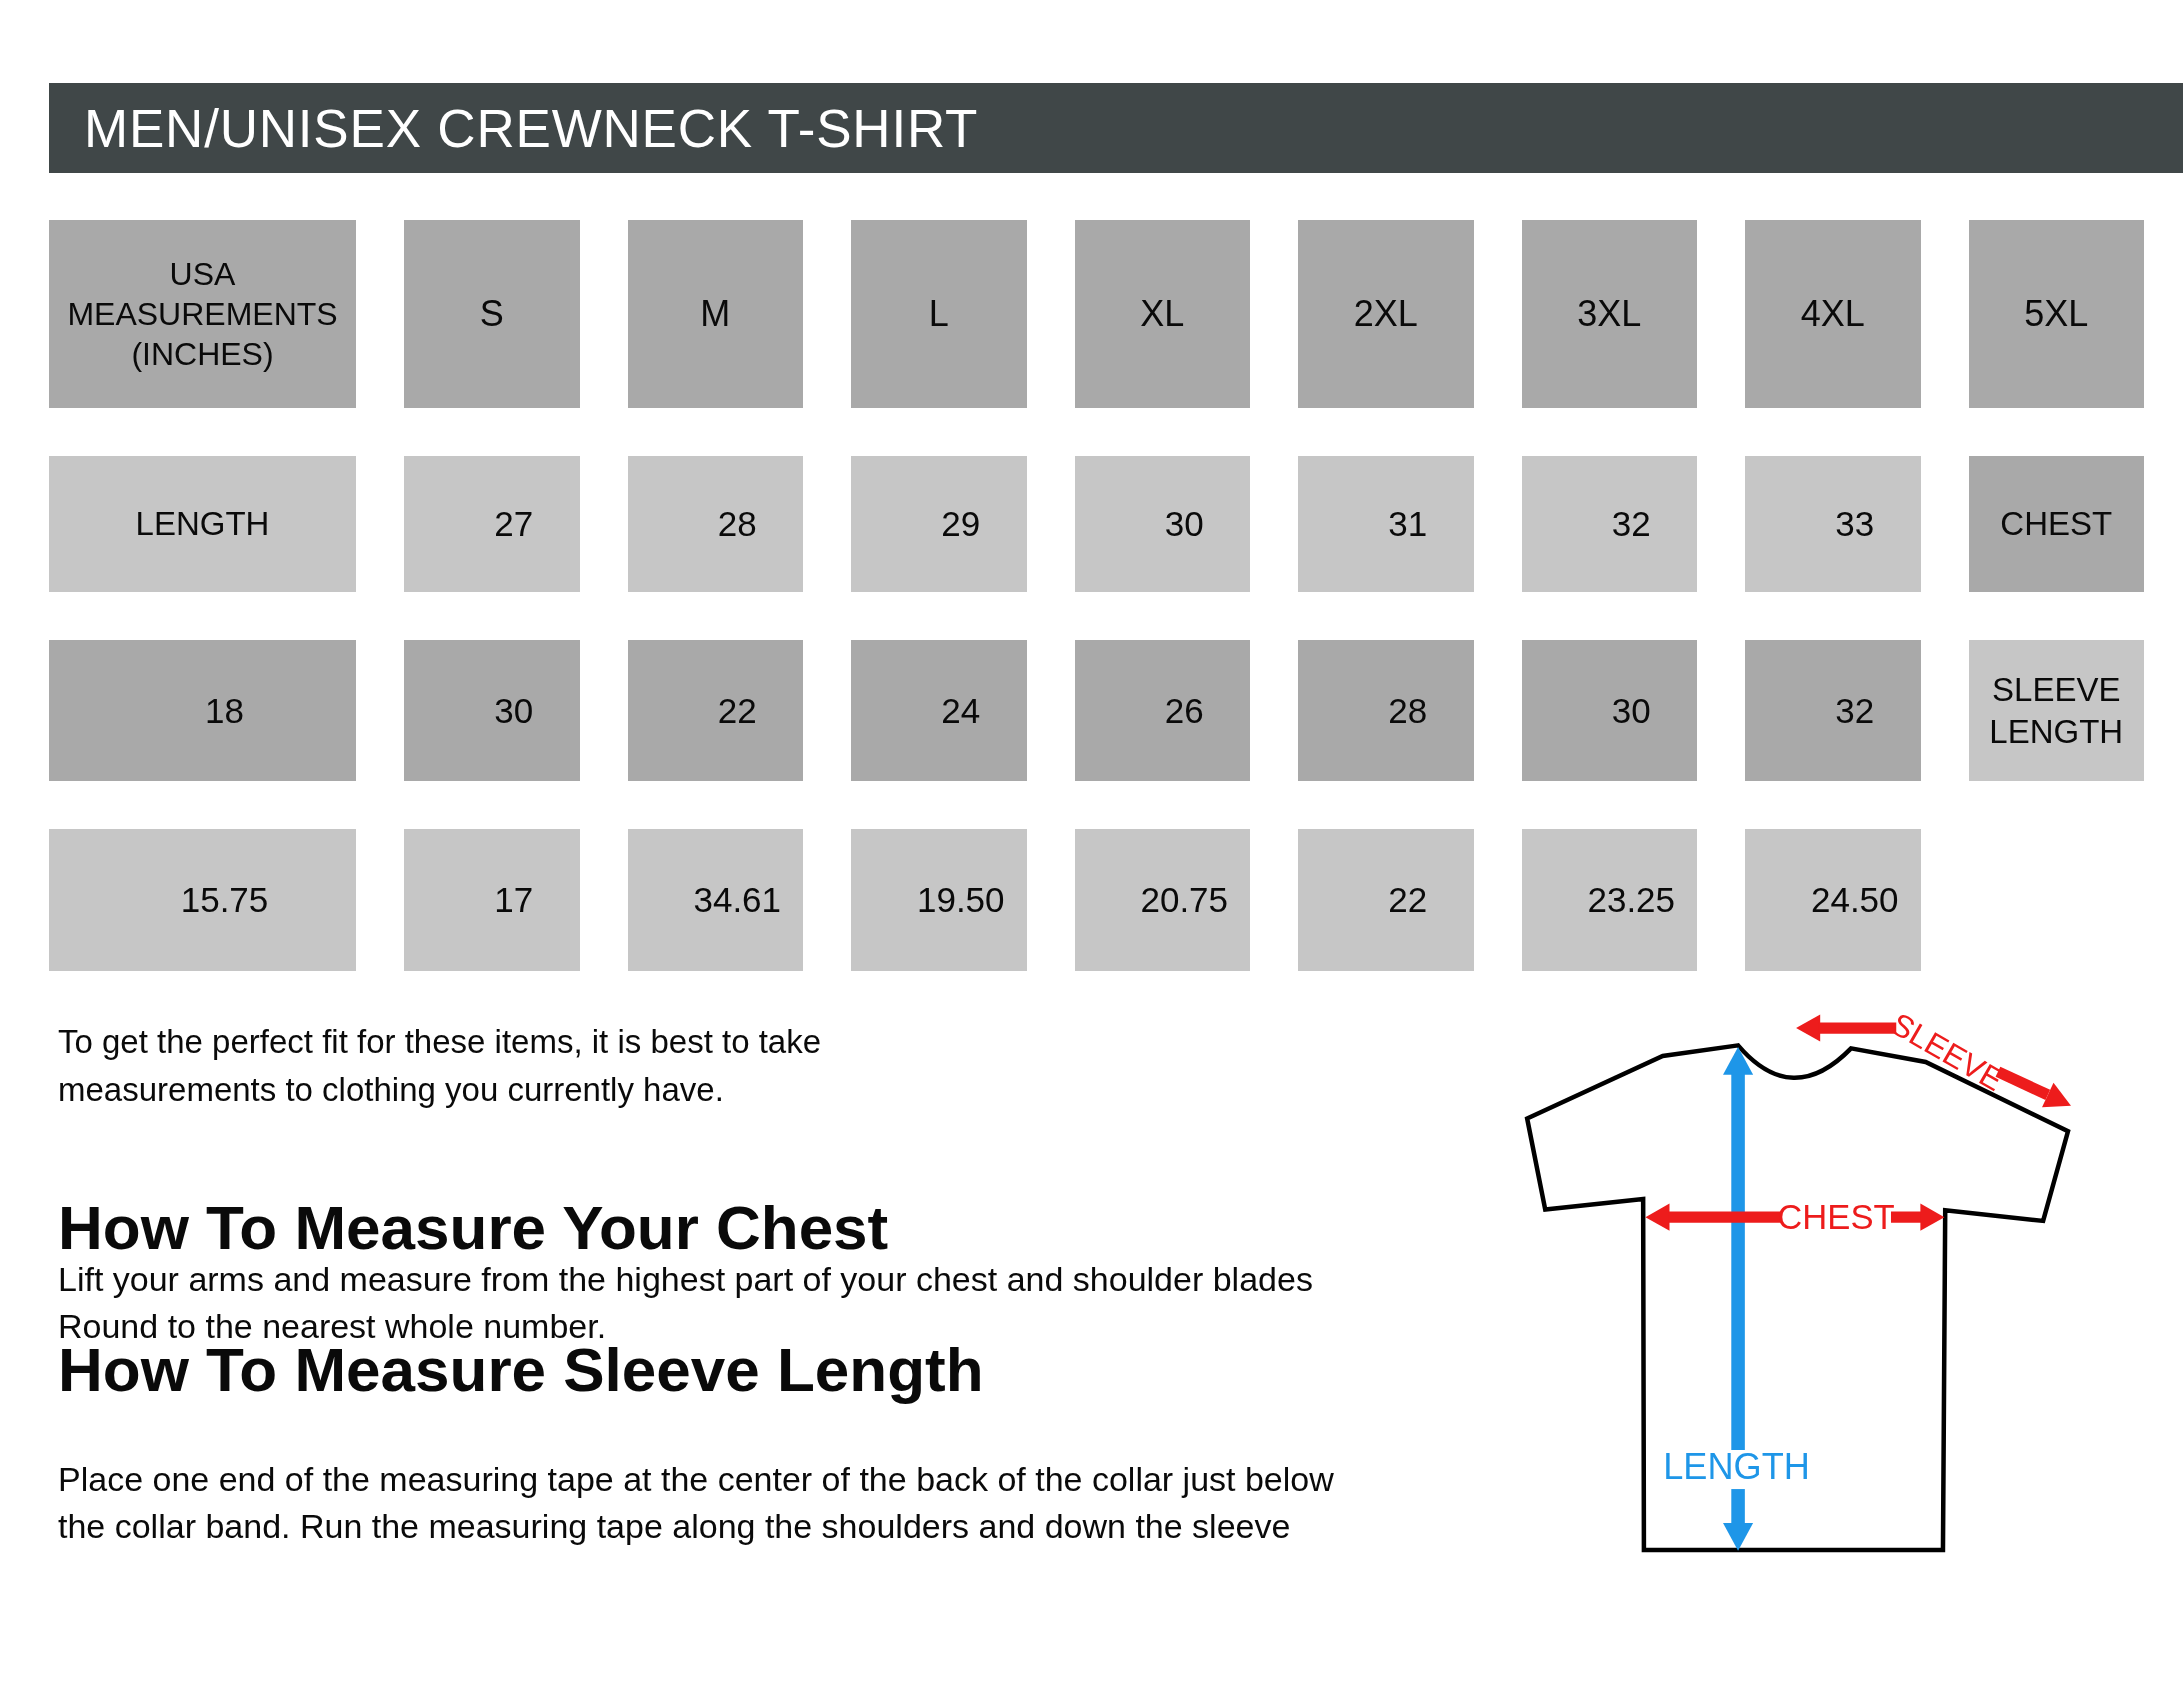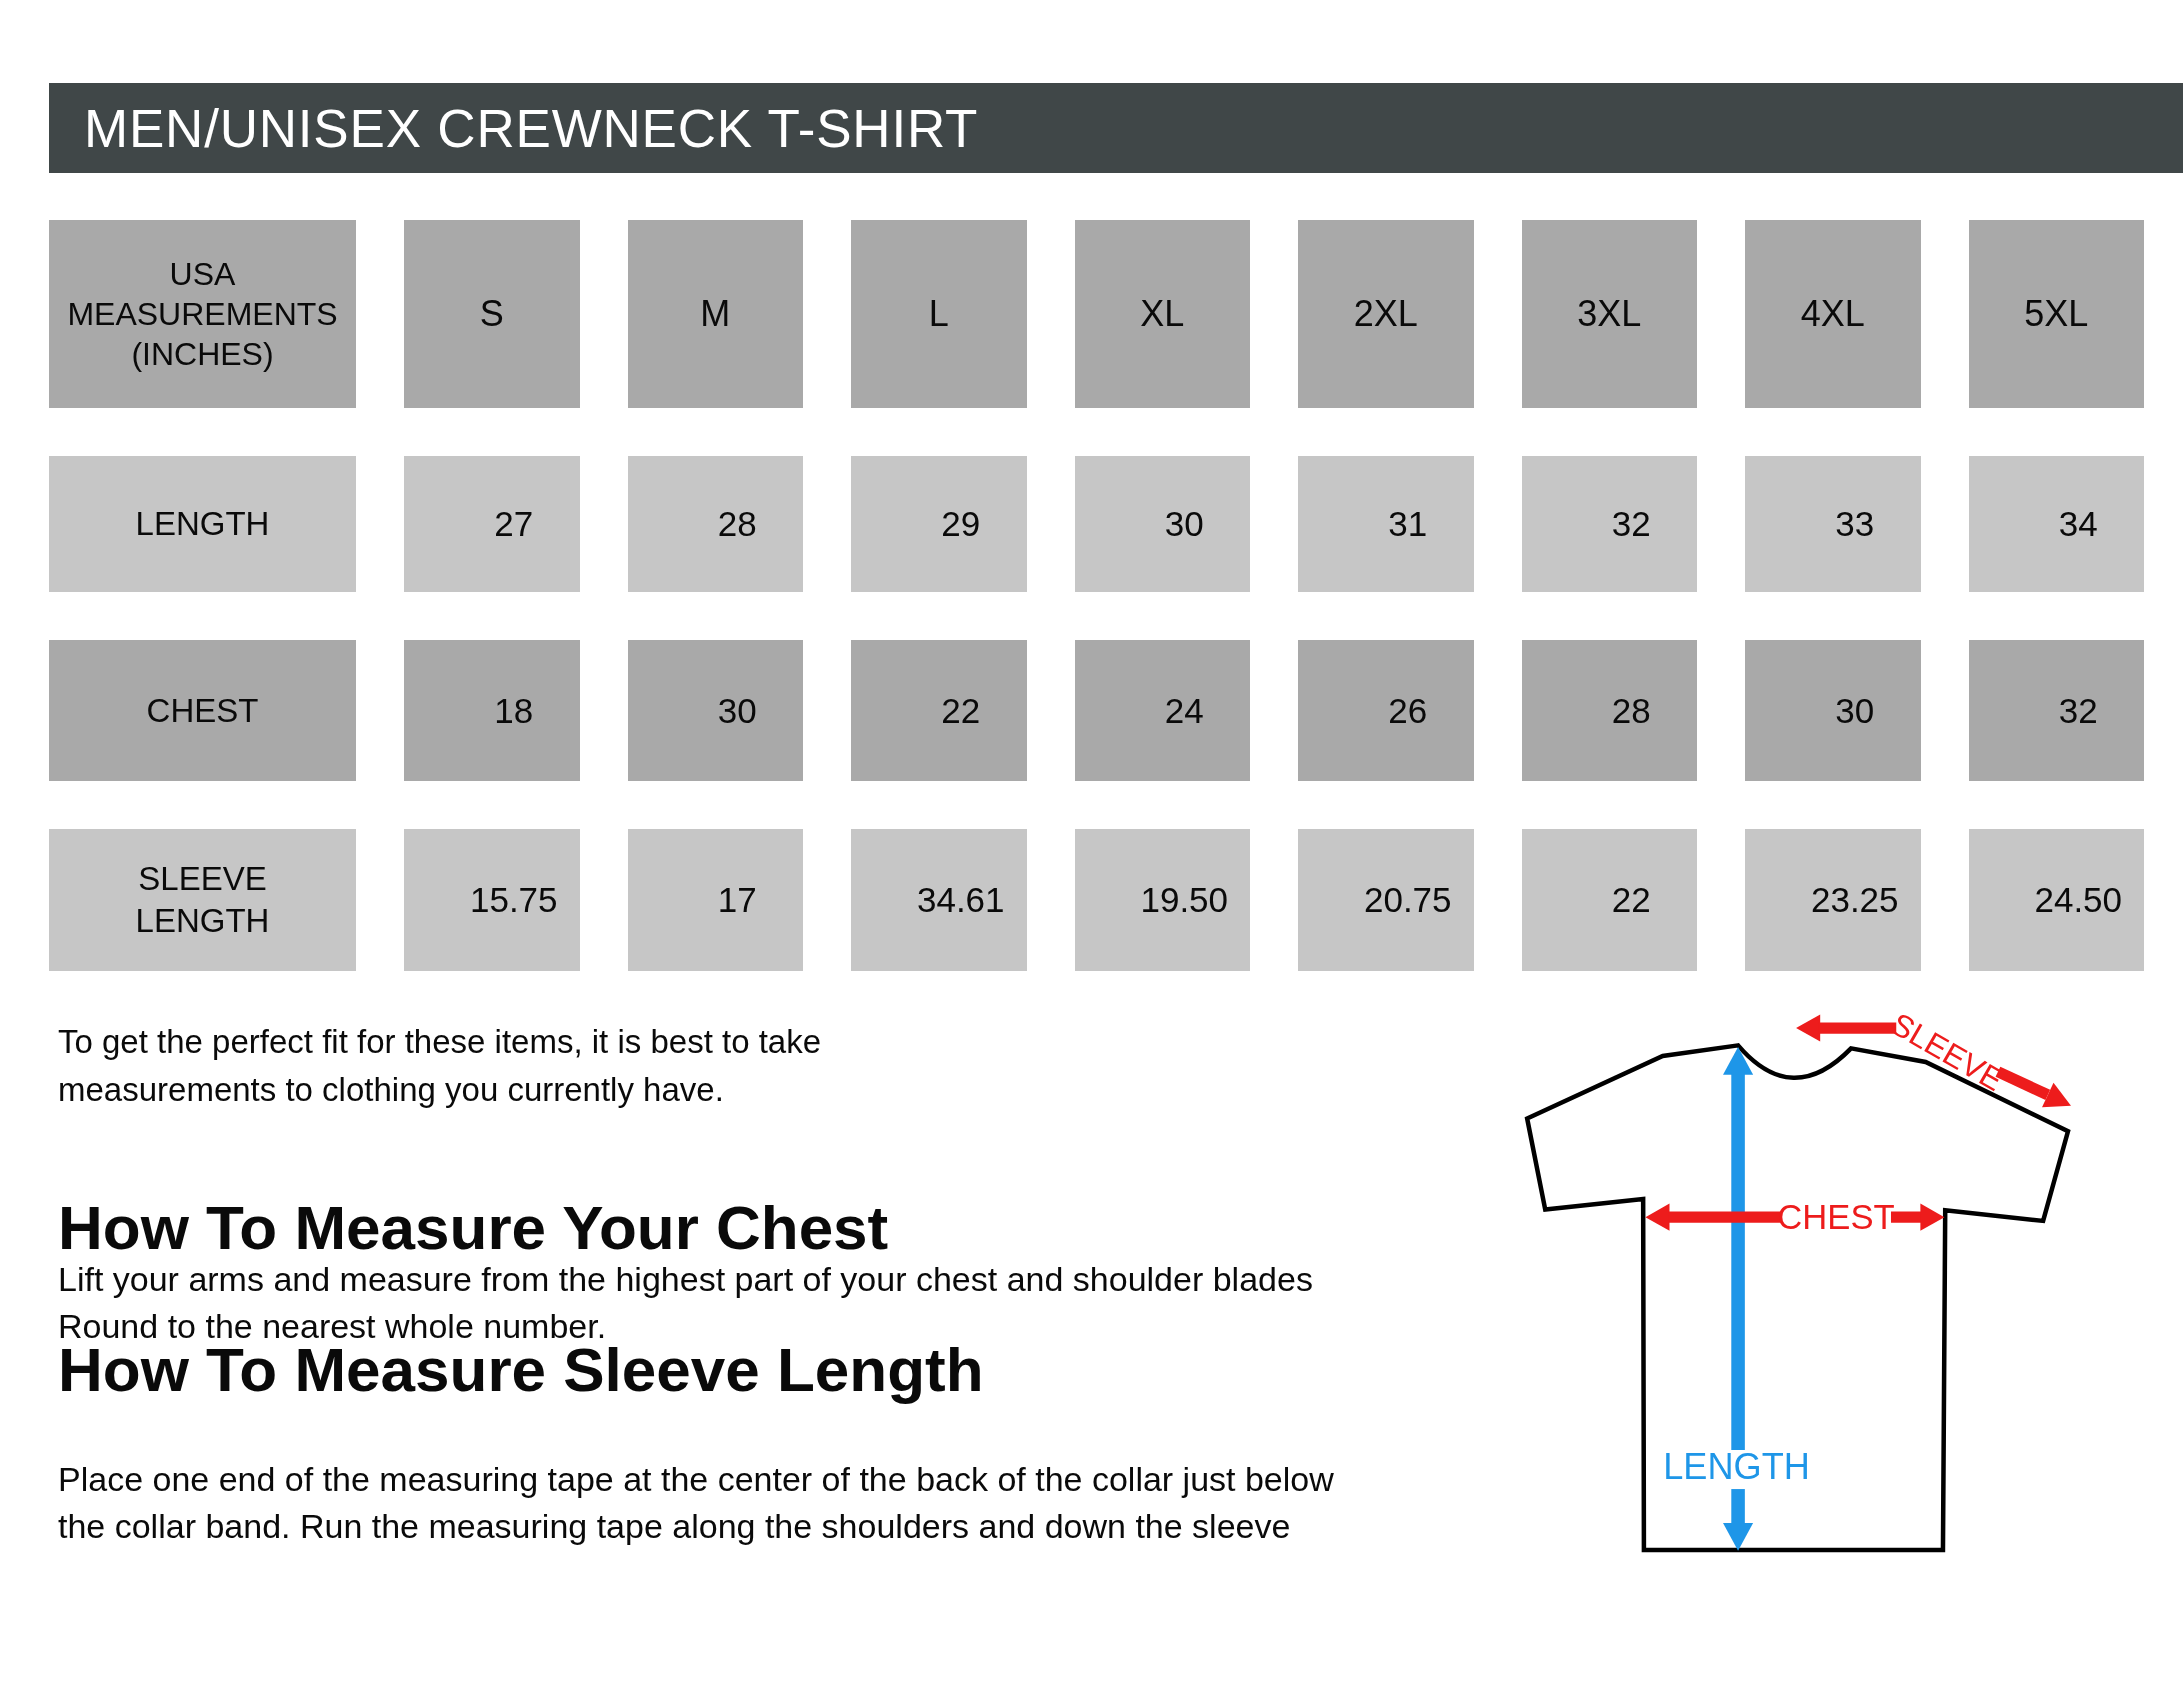--- a/index.html
+++ b/index.html
@@ -97,21 +97,20 @@
     <div class="cell c-light">
       <span class="row-label">LENGTH</span>
     </div>
     <div class="cell c-light num">27</div>
     <div class="cell c-light num">28</div>
     <div class="cell c-light num">29</div>
     <div class="cell c-light num">30</div>
     <div class="cell c-light num">31</div>
     <div class="cell c-light num">32</div>
     <div class="cell c-light num">33</div>
-    <div class="cell c-light num">34</div>
 
     <div class="cell c-dark">
       <span class="row-label">CHEST</span>
     </div>
     <div class="cell c-dark num">18</div>
     <div class="cell c-dark num">30</div>
     <div class="cell c-dark num">22</div>
     <div class="cell c-dark num">24</div>
     <div class="cell c-dark num">26</div>
     <div class="cell c-dark num">28</div>

